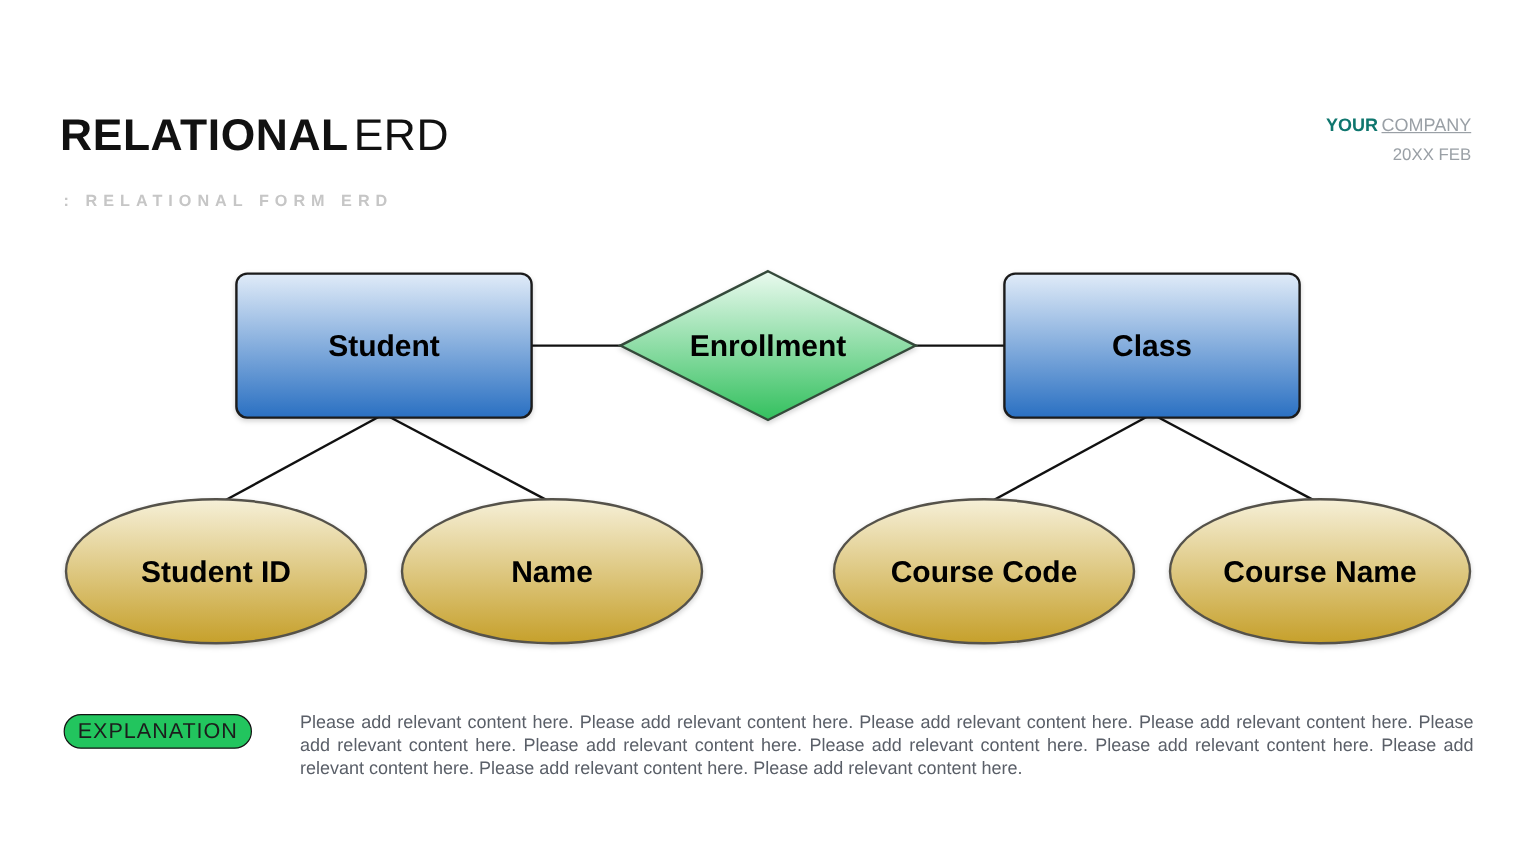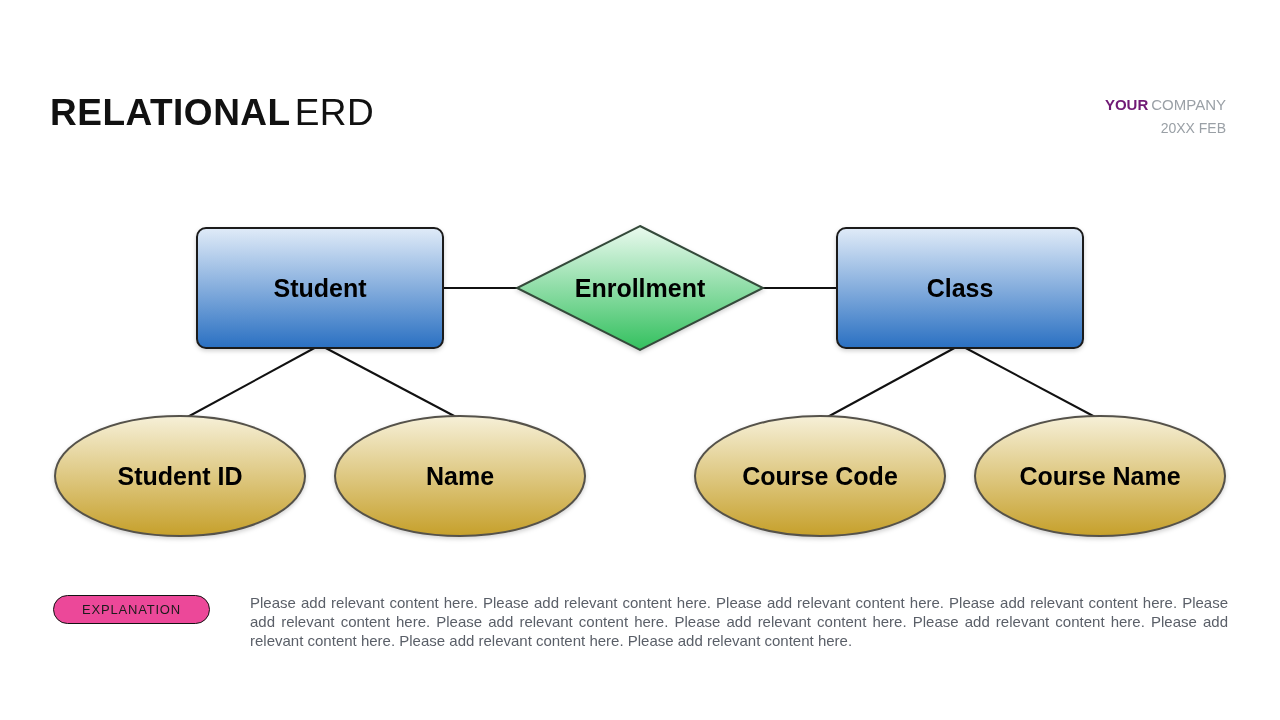--- a/index.html
+++ b/index.html
@@ -46,22 +46,22 @@
   }
 
   .company-block {
     position: absolute;
     right: 54px;
     top: 95px;
     text-align: right;
     line-height: 1.35;
   }
   .company-line { font-size: 15px; }
-  .c-bold  { font-weight: 700; color: #701a75; }
-  .c-light { font-weight: 400; color: #9aa0a6; margin-left: 3px; }
+  .c-bold  { font-weight: 700; color: #0f766e; }
+  .c-light { font-weight: 400; color: #9aa0a6; margin-left: 3px; text-decoration: underline; }
   .date-label { font-size: 14px; color: #9aa0a6; margin-top: 4px; }
 
   
   svg.erd { position: absolute; left: 0; top: 0; }
   .link { stroke: var(--line); stroke-width: 2; }
   .shapes { filter: drop-shadow(0 2px 2px rgba(0,0,0,0.18)); }
   .entity-shape   { fill: url(#gradEntity); stroke: #1b1b1b; stroke-width: 2; }
   .rel-shape      { fill: url(#gradRel);    stroke: #34493a; stroke-width: 2; }
   .attr-shape     { fill: url(#gradAttr);   stroke: #55524a; stroke-width: 2; }
   .st-entity-top    { stop-color: var(--entity-top); }
@@ -79,25 +79,25 @@
 
   
   .explain-pill {
     position: absolute;
     left: 53px;
     top: 595px;
     width: 157px;
     height: 29px;
     border: 1.6px solid #131313;
     border-radius: 15px;
-    background: #ec4899;
+    background: #22c55e;
     display: flex;
     align-items: center;
     justify-content: center;
-    font-size: 13px;
+    font-size: 18px;
     font-weight: 400;
     letter-spacing: 0.8px;
     color: #1c1c1c;
   }
   .body-text {
     position: absolute;
     left: 250px;
     top: 593px;
     width: 978px;
     font-size: 15px;
@@ -106,20 +106,21 @@
     text-align: justify;
   }
 </style>
 </head>
 <body>
 
 <div class="slide">
 
   <h1 class="page-title"><span class="t-bold">RELATIONAL</span><span class="t-light">ERD</span></h1>
 
+  <div class="subtitle">: RELATIONAL FORM ERD</div>
 
   <div class="company-block">
     <div class="company-line"><span class="c-bold">YOUR</span><span class="c-light">COMPANY</span></div>
     <div class="date-label">20XX FEB</div>
   </div>
 
   <svg class="erd" width="1280" height="720" viewBox="0 0 1280 720">
     <defs>
       <linearGradient id="gradEntity" x1="0" y1="0" x2="0" y2="1">
         <stop offset="0" class="st-entity-top"></stop>

